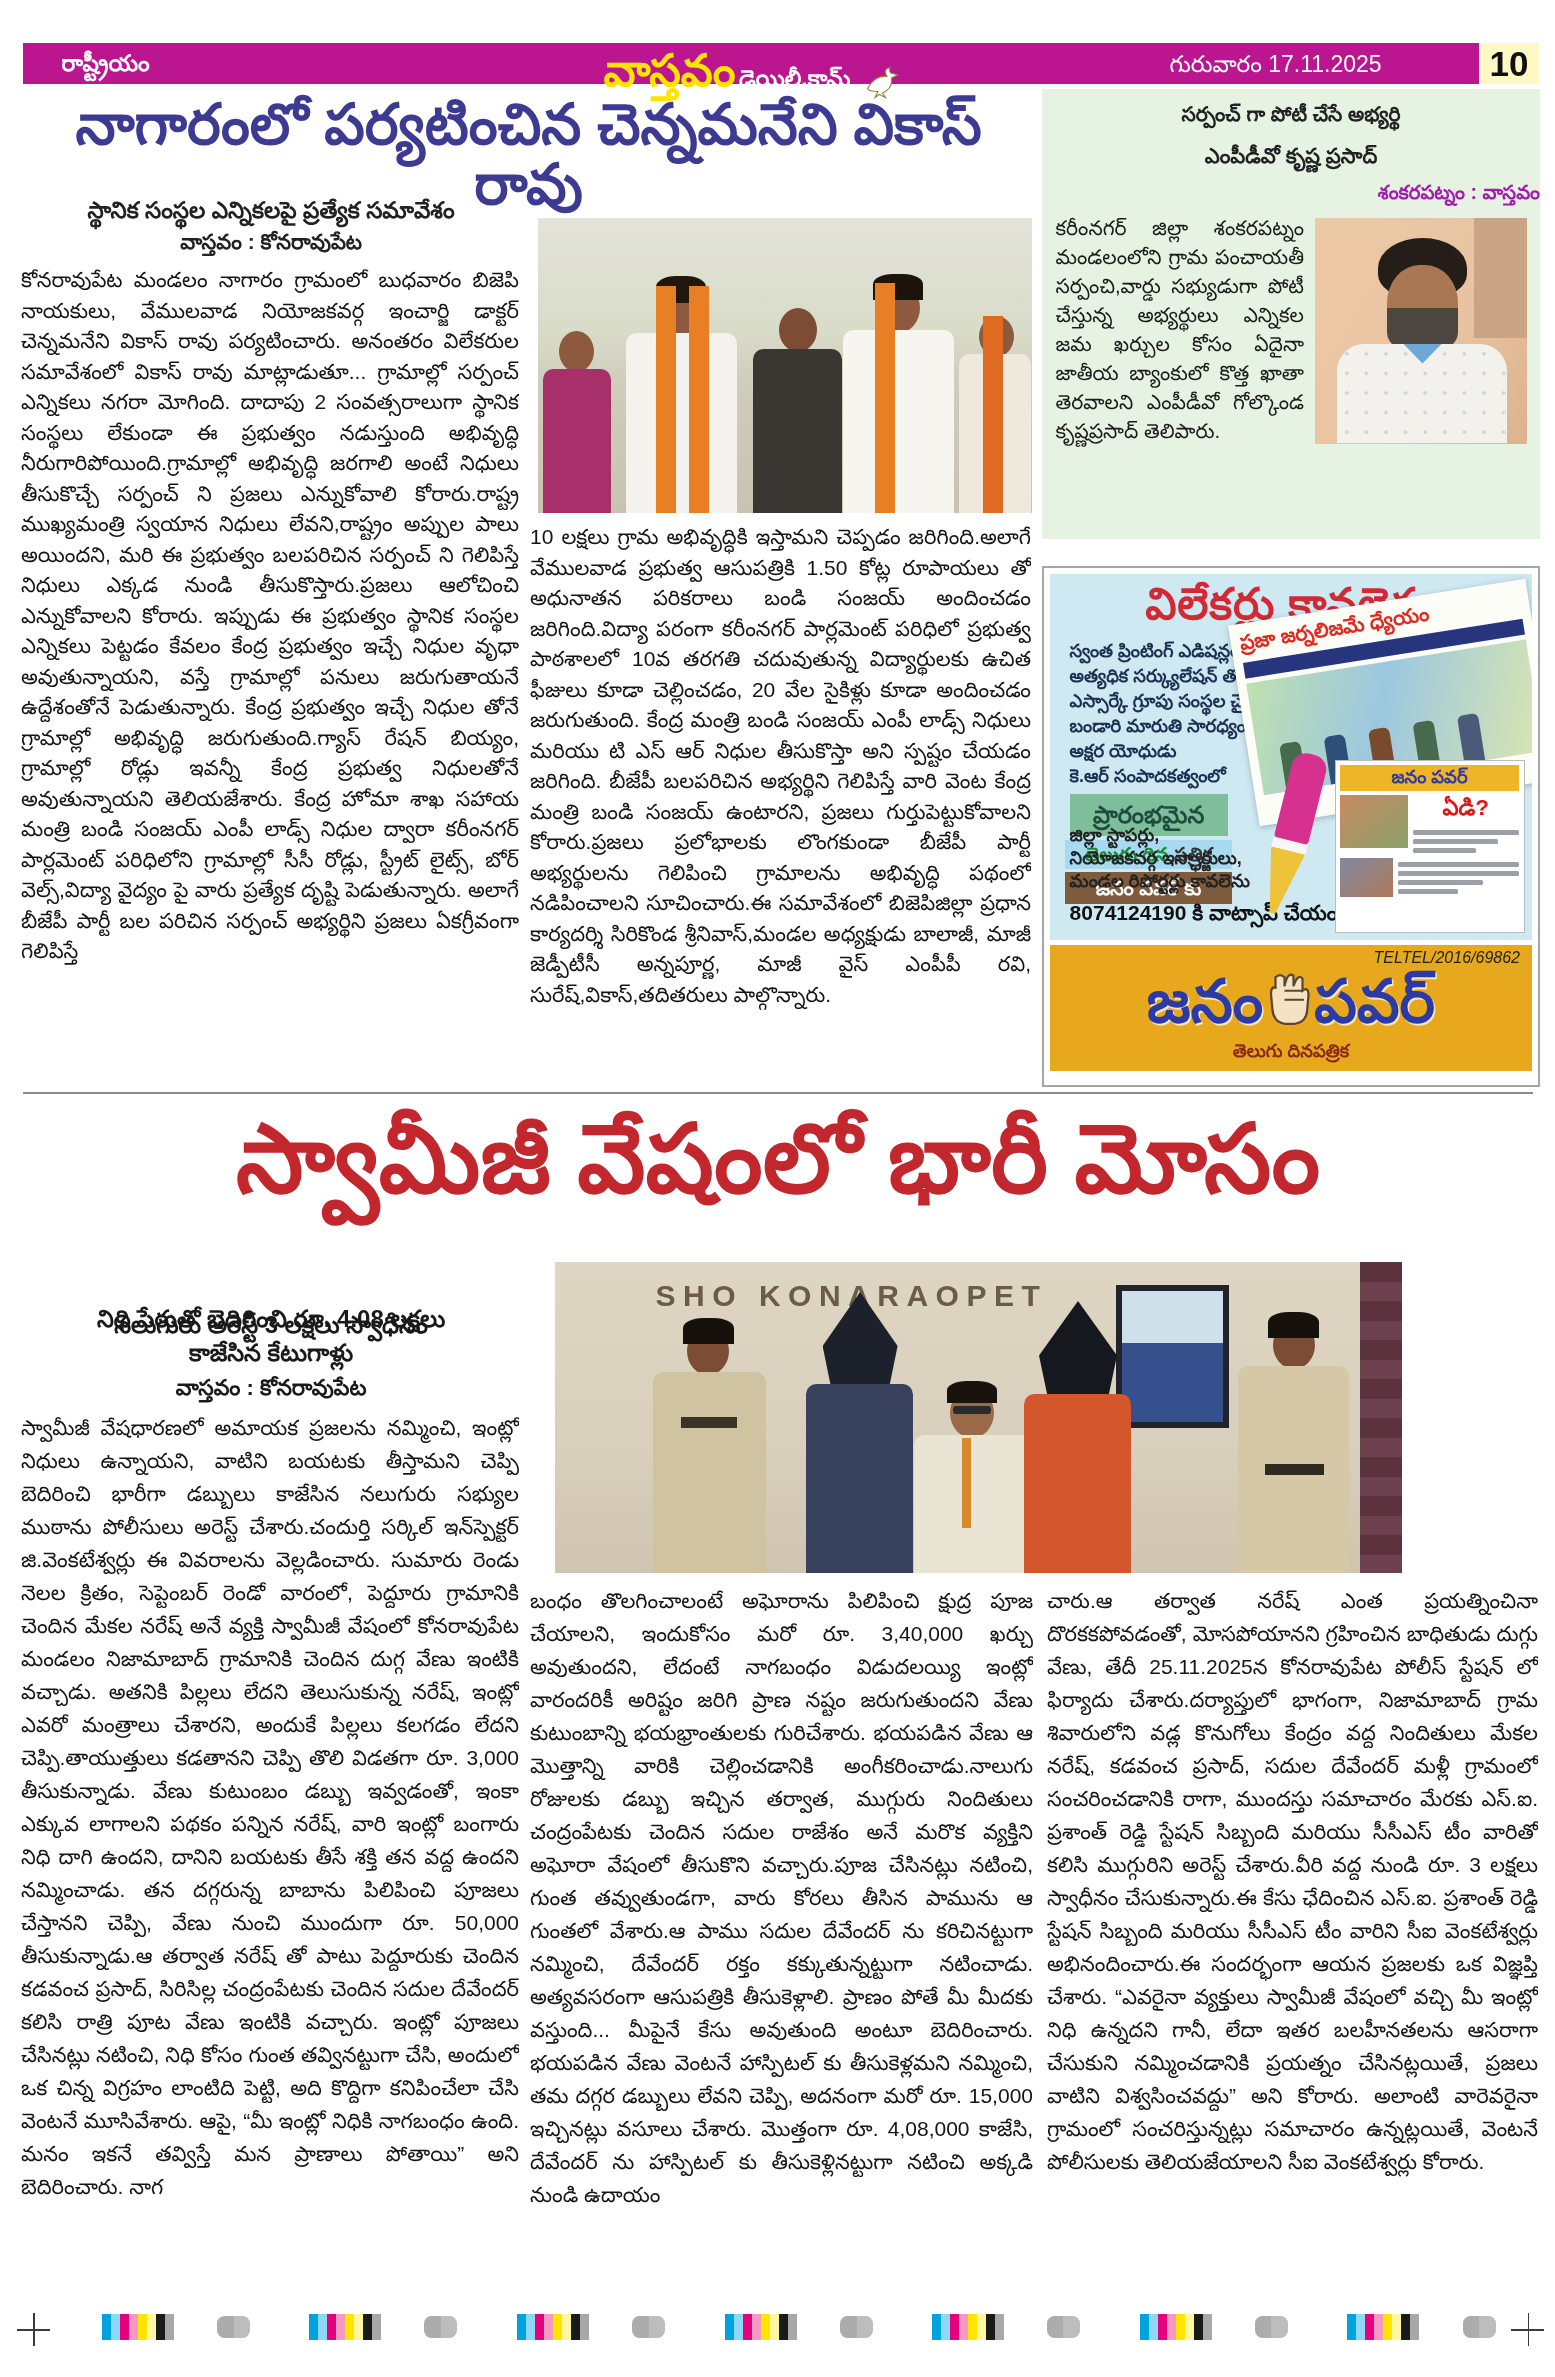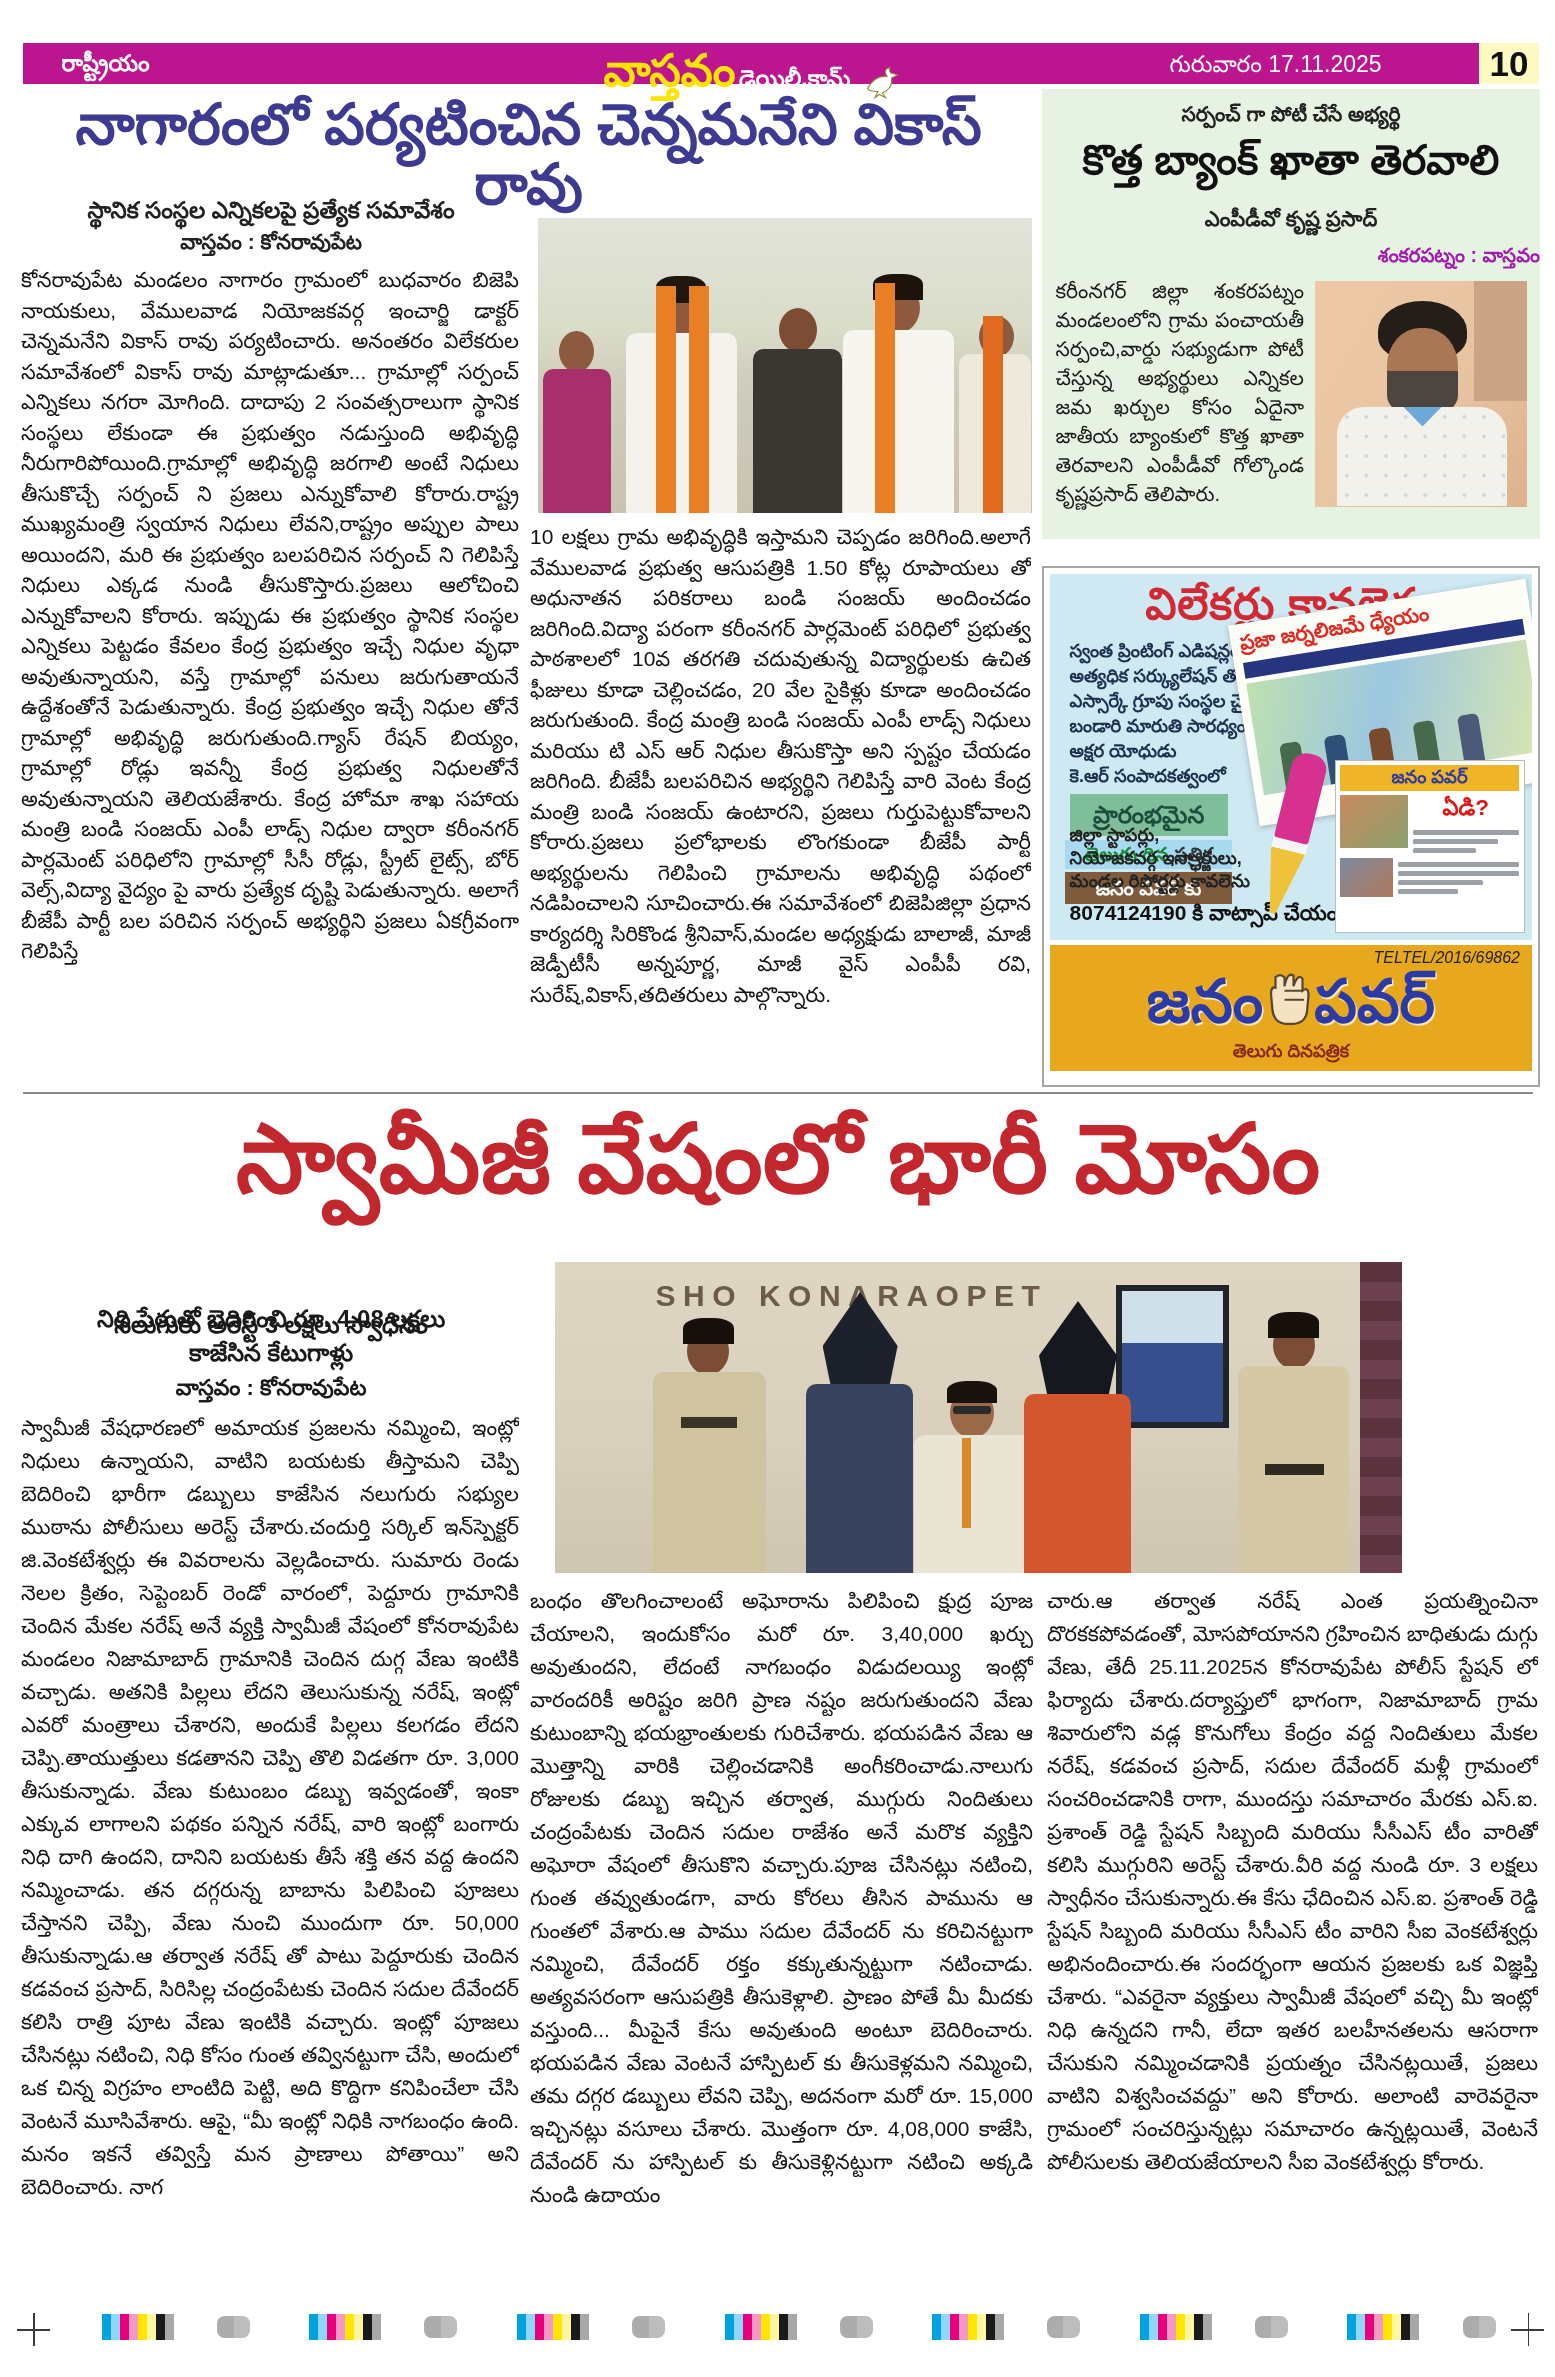--- a/index.html
+++ b/index.html
@@ -169,21 +169,20 @@
       <div class="torso" style="left:0;top:38px;width:72px;height:160px;background:#efe9dd;"></div>
       <div class="scarf" style="left:24px;background:#e06a20;"></div>
     </div>
   </div>
 
   <div class="a1-col1 bodytxt">కోనరావుపేట మండలం నాగారం గ్రామంలో బుధవారం బిజెపి నాయకులు, వేములవాడ నియోజకవర్గ ఇంచార్జి డాక్టర్ చెన్నమనేని వికాస్ రావు పర్యటించారు. అనంతరం విలేకరుల సమావేశంలో వికాస్ రావు మాట్లాడుతూ... గ్రామాల్లో సర్పంచ్ ఎన్నికలు నగరా మోగింది. దాదాపు 2 సంవత్సరాలుగా స్థానిక సంస్థలు లేకుండా ఈ ప్రభుత్వం నడుస్తుంది అభివృద్ధి నీరుగారిపోయింది.గ్రామాల్లో అభివృద్ధి జరగాలి అంటే నిధులు తీసుకొచ్చే సర్పంచ్ ని ప్రజలు ఎన్నుకోవాలి కోరారు.రాష్ట్ర ముఖ్యమంత్రి స్వయాన నిధులు లేవని,రాష్ట్రం అప్పుల పాలు అయిందని, మరి ఈ ప్రభుత్వం బలపరిచిన సర్పంచ్ ని గెలిపిస్తే నిధులు ఎక్కడ నుండి తీసుకొస్తారు.ప్రజలు ఆలోచించి ఎన్నుకోవాలని కోరారు. ఇప్పుడు ఈ ప్రభుత్వం స్థానిక సంస్థల ఎన్నికలు పెట్టడం కేవలం కేంద్ర ప్రభుత్వం ఇచ్చే నిధుల వృధా అవుతున్నాయని, వస్తే గ్రామాల్లో పనులు జరుగుతాయనే ఉద్దేశంతోనే పెడుతున్నారు. కేంద్ర ప్రభుత్వం ఇచ్చే నిధుల తోనే గ్రామాల్లో అభివృద్ధి జరుగుతుంది.గ్యాస్ రేషన్ బియ్యం, గ్రామాల్లో రోడ్లు ఇవన్నీ కేంద్ర ప్రభుత్వ నిధులతోనే అవుతున్నాయని తెలియజేశారు. కేంద్ర హోమా శాఖ సహాయ మంత్రి బండి సంజయ్ ఎంపీ లాడ్స్ నిధుల ద్వారా కరీంనగర్ పార్లమెంట్ పరిధిలోని గ్రామాల్లో సీసీ రోడ్లు, స్ట్రీట్ లైట్స్, బోర్ వెల్స్,విద్యా వైద్యం పై వారు ప్రత్యేక దృష్టి పెడుతున్నారు. అలాగే బీజేపీ పార్టీ బల పరిచిన సర్పంచ్ అభ్యర్థిని ప్రజలు ఏకగ్రీవంగా గెలిపిస్తే</div>
   <div class="a1-col2 bodytxt">10 లక్షలు గ్రామ అభివృద్ధికి ఇస్తామని చెప్పడం జరిగింది.అలాగే వేములవాడ ప్రభుత్వ ఆసుపత్రికి 1.50 కోట్ల రూపాయలు తో అధునాతన పరికరాలు బండి సంజయ్ అందించడం జరిగింది.విద్యా పరంగా కరీంనగర్ పార్లమెంట్ పరిధిలో ప్రభుత్వ పాఠశాలలో 10వ తరగతి చదువుతున్న విద్యార్థులకు ఉచిత ఫీజులు కూడా చెల్లించడం, 20 వేల సైకిళ్లు కూడా అందించడం జరుగుతుంది. కేంద్ర మంత్రి బండి సంజయ్ ఎంపీ లాడ్స్ నిధులు మరియు టి ఎస్ ఆర్ నిధుల తీసుకొస్తా అని స్పష్టం చేయడం జరిగింది. బీజేపీ బలపరిచిన అభ్యర్థిని గెలిపిస్తే వారి వెంట కేంద్ర మంత్రి బండి సంజయ్ ఉంటారని, ప్రజలు గుర్తుపెట్టుకోవాలని కోరారు.ప్రజలు ప్రలోభాలకు లొంగకుండా బీజేపీ పార్టీ అభ్యర్థులను గెలిపించి గ్రామాలను అభివృద్ధి పథంలో నడిపించాలని సూచించారు.ఈ సమావేశంలో బిజెపిజిల్లా ప్రధాన కార్యదర్శి సిరికొండ శ్రీనివాస్,మండల అధ్యక్షుడు బాలాజీ, మాజీ జెడ్పీటీసీ అన్నపూర్ణ, మాజీ వైస్ ఎంపీపీ రవి, సురేష్,వికాస్,తదితరులు పాల్గొన్నారు.</div>
 
   <div class="a2-box">
     <div class="a2-kicker">సర్పంచ్ గా పోటీ చేసే అభ్యర్థి</div>
-    <div class="a2-headline">కొత్త బ్యాంక్ ఖాతా తెరవాలి</div>
     <div class="a2-deck">ఎంపీడీవో కృష్ణ ప్రసాద్</div>
     <div class="a2-byline">శంకరపట్నం : వాస్తవం</div>
     <div class="a2-body">
       <div class="photo2">
         <div class="p2-panel"></div>
         <div class="p2-hair"></div>
         <div class="p2-face"></div>
         <div class="p2-beard"></div>
         <div class="p2-shirt"></div>
         <div class="p2-collar"></div>

